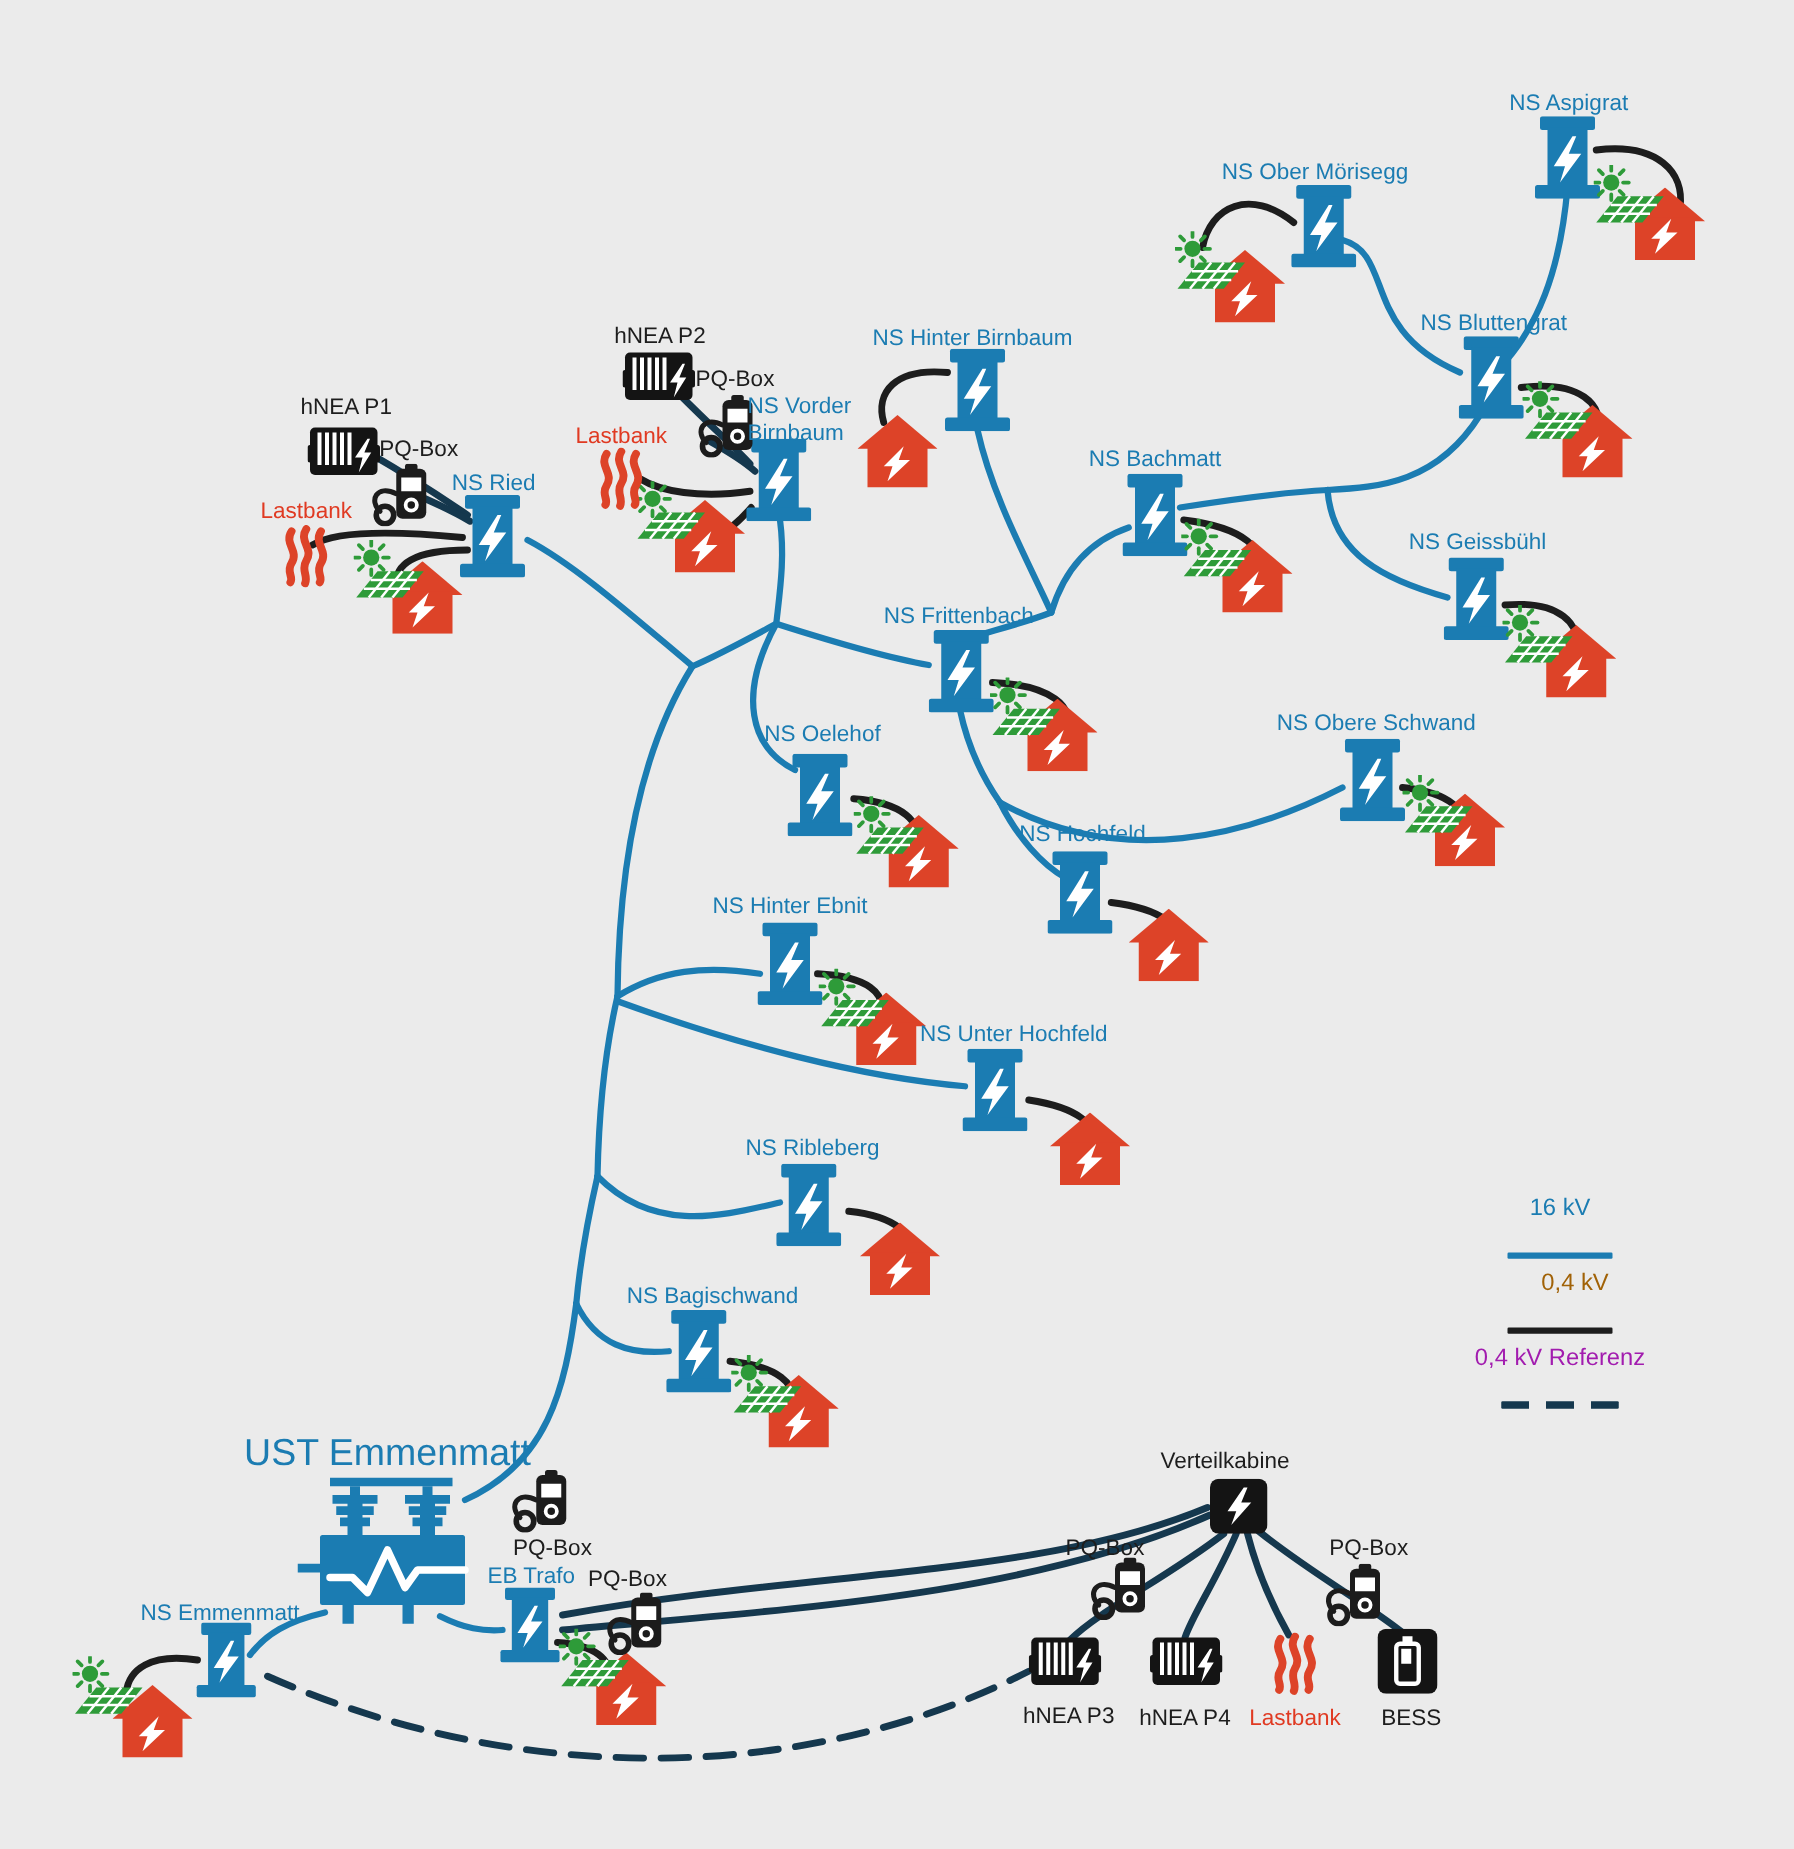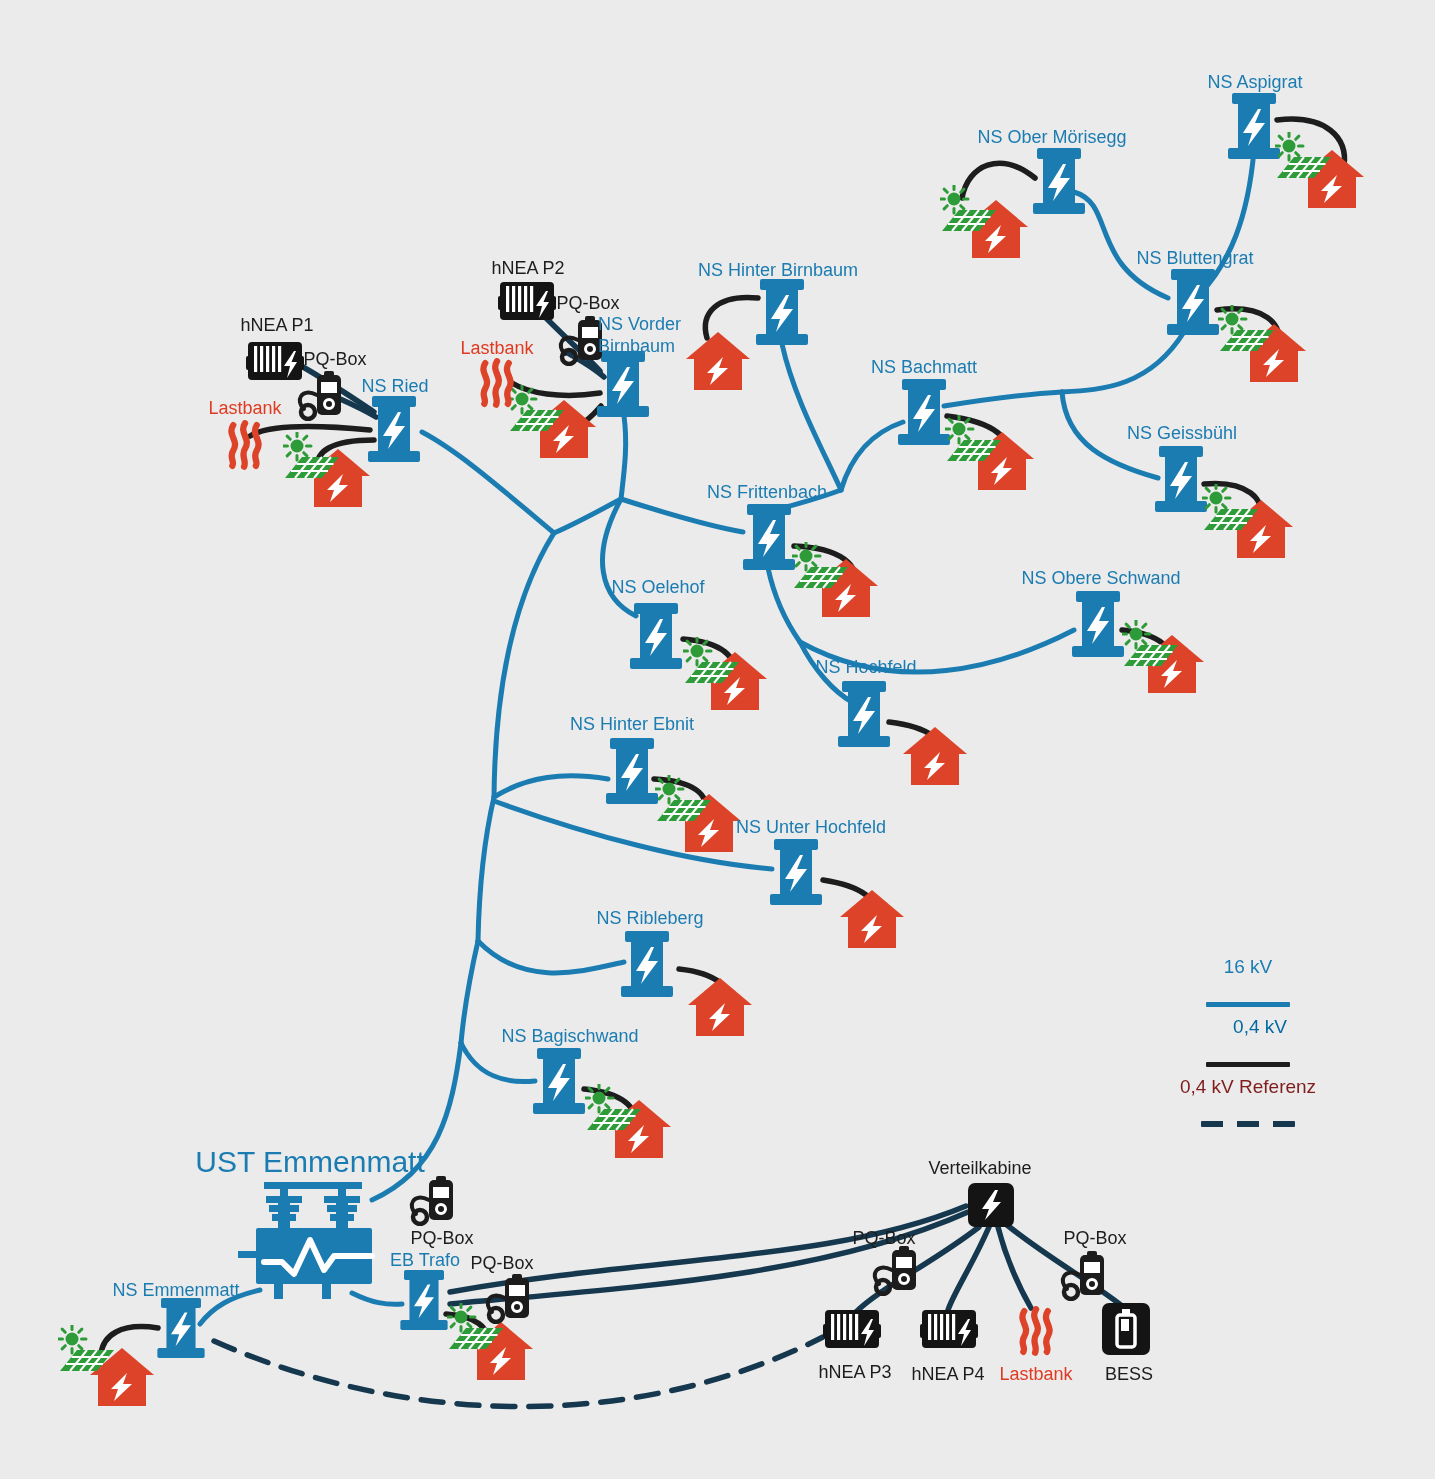--- a/index.html
+++ b/index.html
@@ -276,22 +276,22 @@
       <text x="1036" y="1380" fill="#e03a22" font-size="18" text-anchor="middle">Lastbank</text>
       <text x="1129" y="1380" fill="#1d1d1d" font-size="18" text-anchor="middle">BESS</text>
     </svg>
 
   <div class="legend">
     <div class="item">
       <span class="lab" style="color: rgb(27, 124, 178);">16 kV</span>
       <div class="line" id="leg-line-0" style="background: rgb(27, 124, 178);"></div>
     </div>
     <div class="item">
-      <span class="lab" style="color: #0369a1; margin-left: 24px;">0,4 kV</span>
+      <span class="lab" style="color: #a16207; margin-left: 24px;">0,4 kV</span>
       <div class="line" id="leg-line-1" style="background: rgb(29, 29, 29);"></div>
     </div>
     <div class="item">
-      <span class="lab" style="color: #7f1d1d; text-align: center;">0,4 kV Referenz</span>
+      <span class="lab" style="color: #a21caf; text-align: center;">0,4 kV Referenz</span>
       <div class="line dashed" id="leg-line-2" style="background: repeating-linear-gradient(90deg, rgb(21, 56, 78) 0px, rgb(21, 56, 78) 22px, transparent 22px, transparent 36px);"></div>
     </div>
   </div>
 
 </div>
 
 </body></html>

